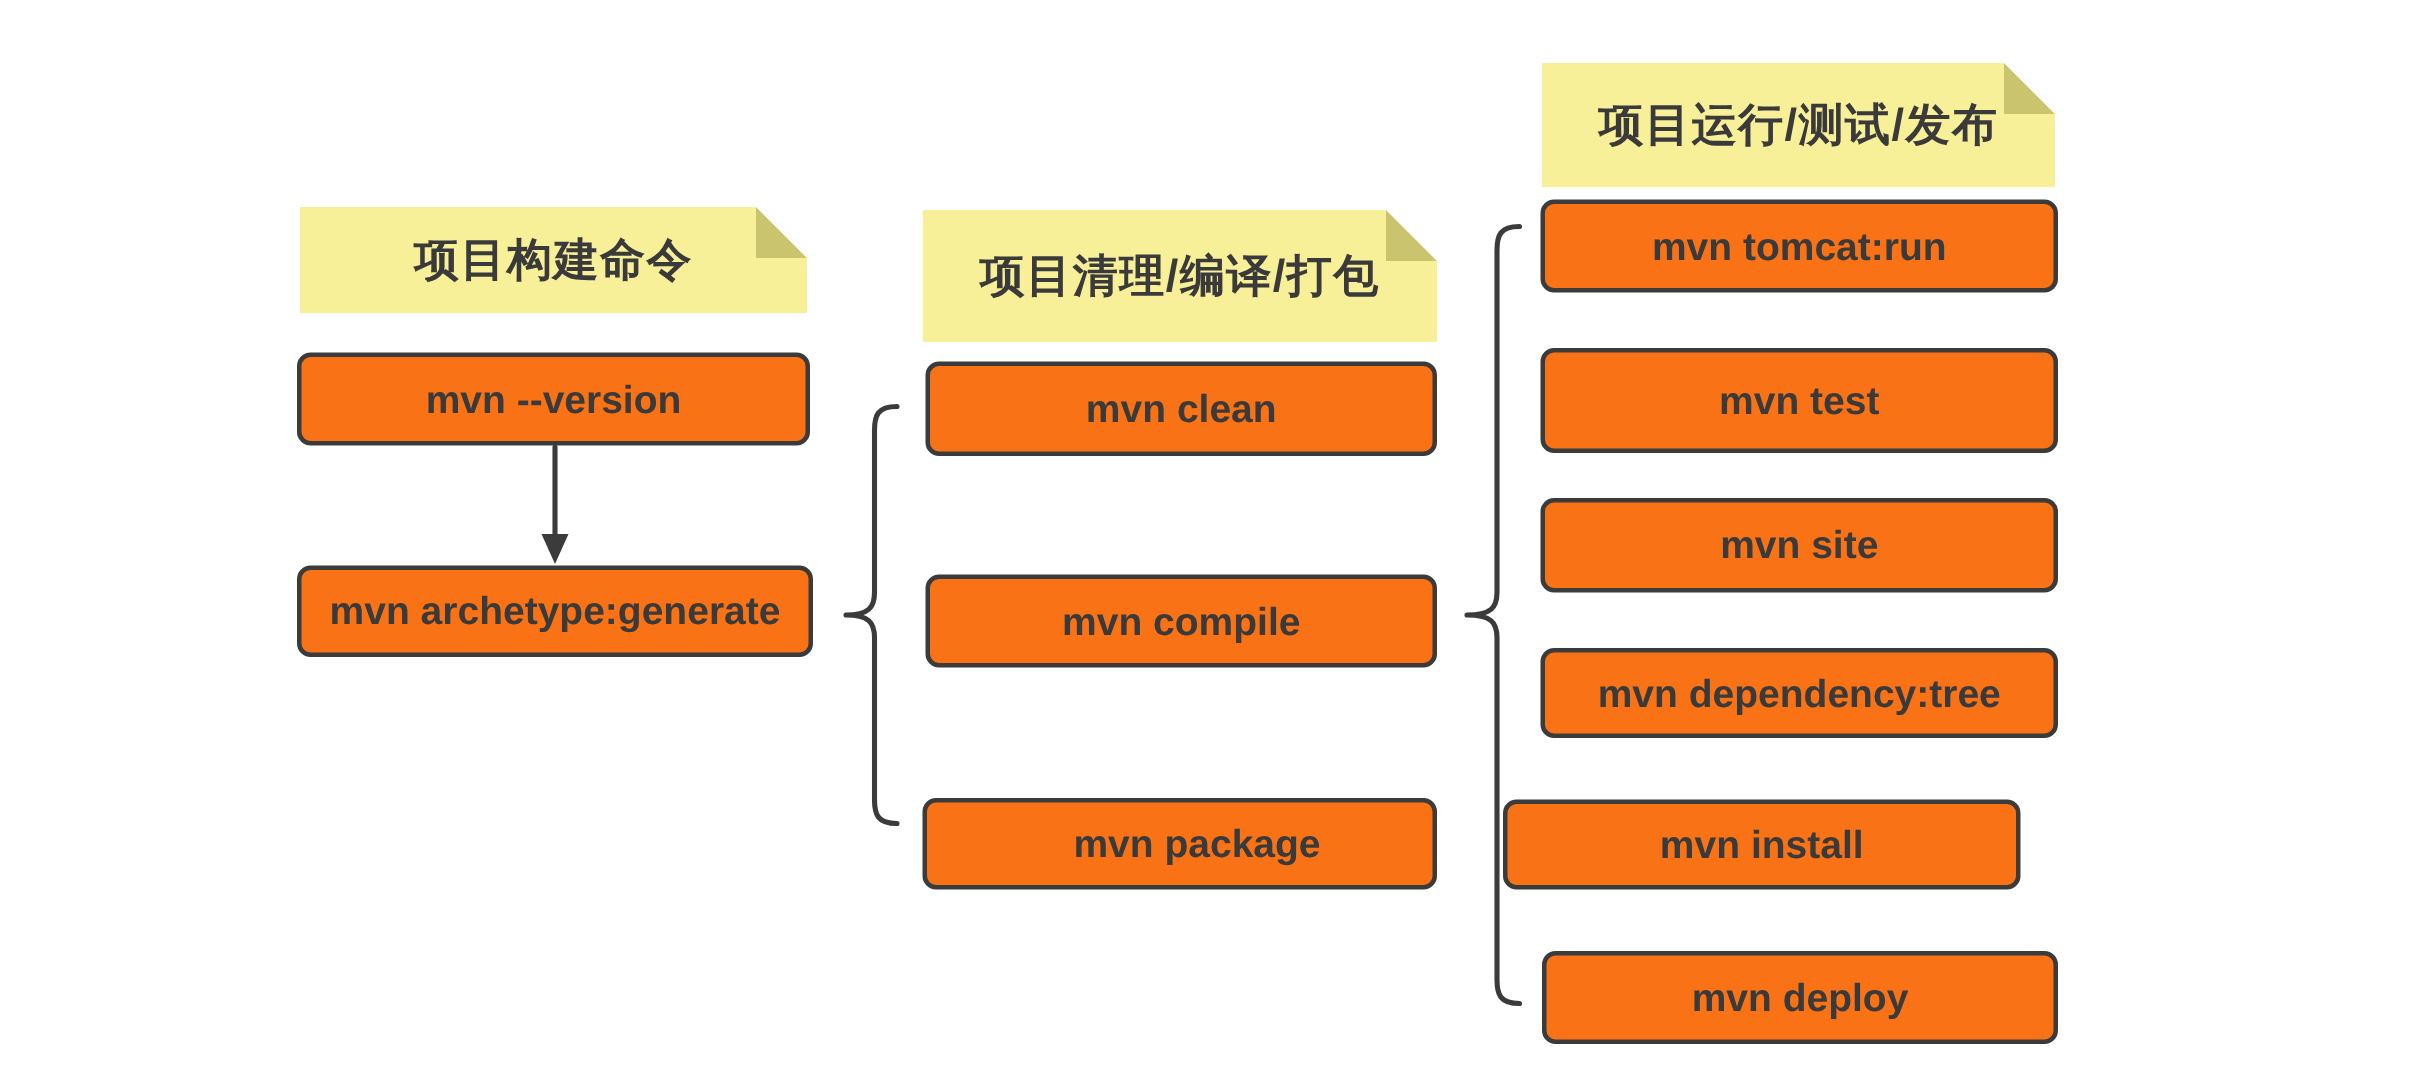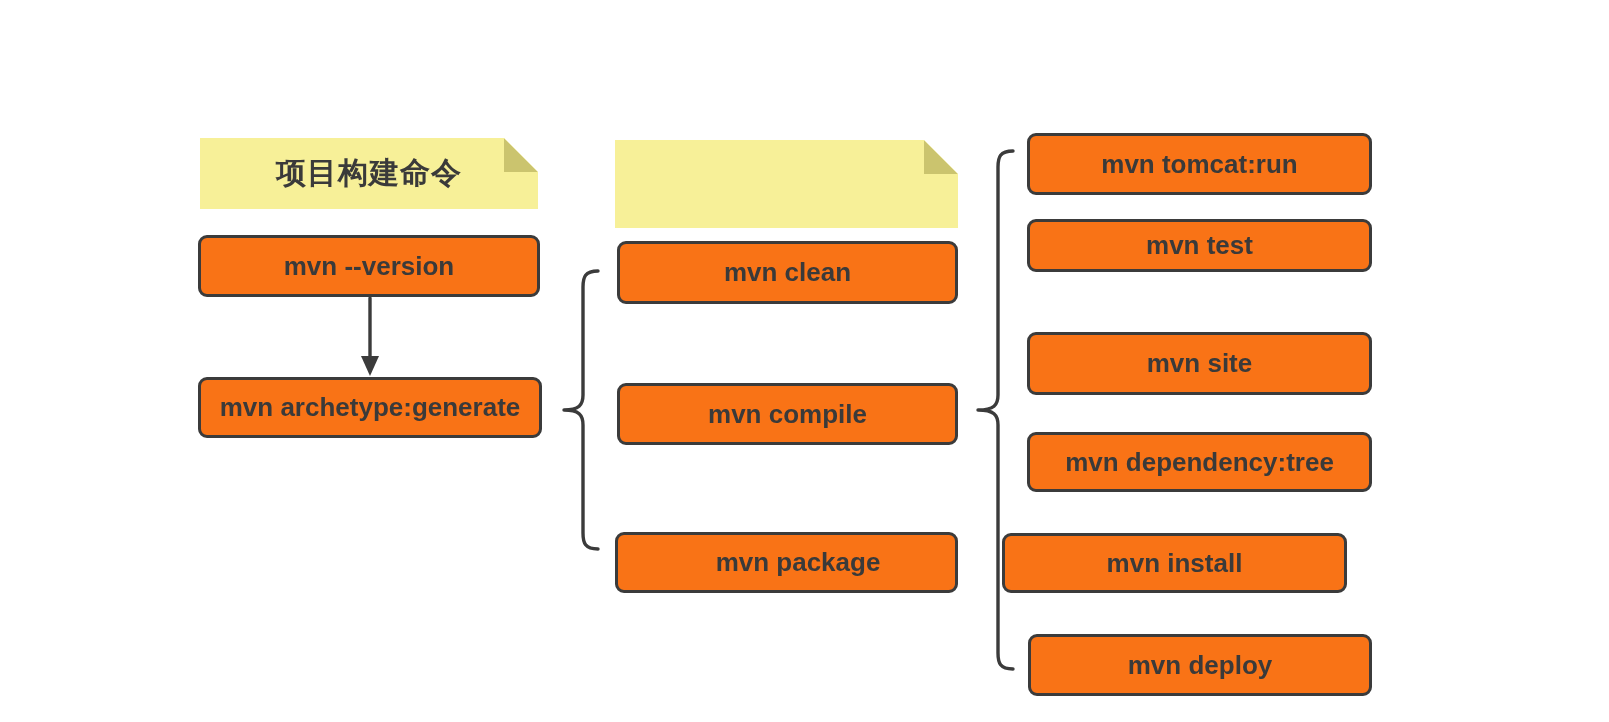--- a/index.html
+++ b/index.html
@@ -75,21 +75,21 @@
   .s1 { left: 200px; top: 138px; width: 338px; height: 71px; }
   .s2 { left: 615px; top: 140px; width: 343px; height: 88px; }
   .s3 { left: 1028px; top: 42px;  width: 342px; height: 83px; }
   
   .b1  { left: 198px;  top: 235px; width: 342px; height: 62px; }
   .b2  { left: 198px;  top: 377px; width: 344px; height: 61px; align-items: center; }
   .b3  { left: 617px;  top: 241px; width: 341px; height: 63px; }
   .b4  { left: 617px;  top: 383px; width: 341px; height: 62px; }
   .b5  { left: 615px;  top: 532px; width: 343px; height: 61px; padding-left: 23px; }
   .b6  { left: 1027px; top: 133px; width: 345px; height: 62px; }
-  .b7  { left: 1027px; top: 219px; width: 345px; height: 53px; }
+  .b7  { left: 1027px; top: 232px; width: 345px; height: 70px; }
   .b8  { left: 1027px; top: 332px; width: 345px; height: 63px; }
   .b9  { left: 1027px; top: 432px; width: 345px; height: 60px; }
   .b10 { left: 1002px; top: 533px; width: 345px; height: 60px; }
   .b11 { left: 1028px; top: 634px; width: 344px; height: 62px; }
 </style>
 </head>
 <body>
 
 <div class="canvas">
 
@@ -99,31 +99,36 @@
   </div>
   <div class="node b1">
     <span class="node-label">mvn --version</span>
   </div>
   <div class="node b2">
     <span class="node-label">mvn archetype:generate</span>
   </div>
 
   <div class="sticky s2">
     <span class="fold"></span>
+    <span class="sticky-title">项目清理/编译/打包</span>
   </div>
   <div class="node b3">
     <span class="node-label">mvn clean</span>
   </div>
   <div class="node b4">
     <span class="node-label">mvn compile</span>
   </div>
   <div class="node b5">
     <span class="node-label">mvn package</span>
   </div>
 
+  <div class="sticky s3">
+    <span class="fold"></span>
+    <span class="sticky-title">项目运行/测试/发布</span>
+  </div>
   <div class="node b6">
     <span class="node-label">mvn tomcat:run</span>
   </div>
   <div class="node b7">
     <span class="node-label">mvn test</span>
   </div>
   <div class="node b8">
     <span class="node-label">mvn site</span>
   </div>
   <div class="node b9">

